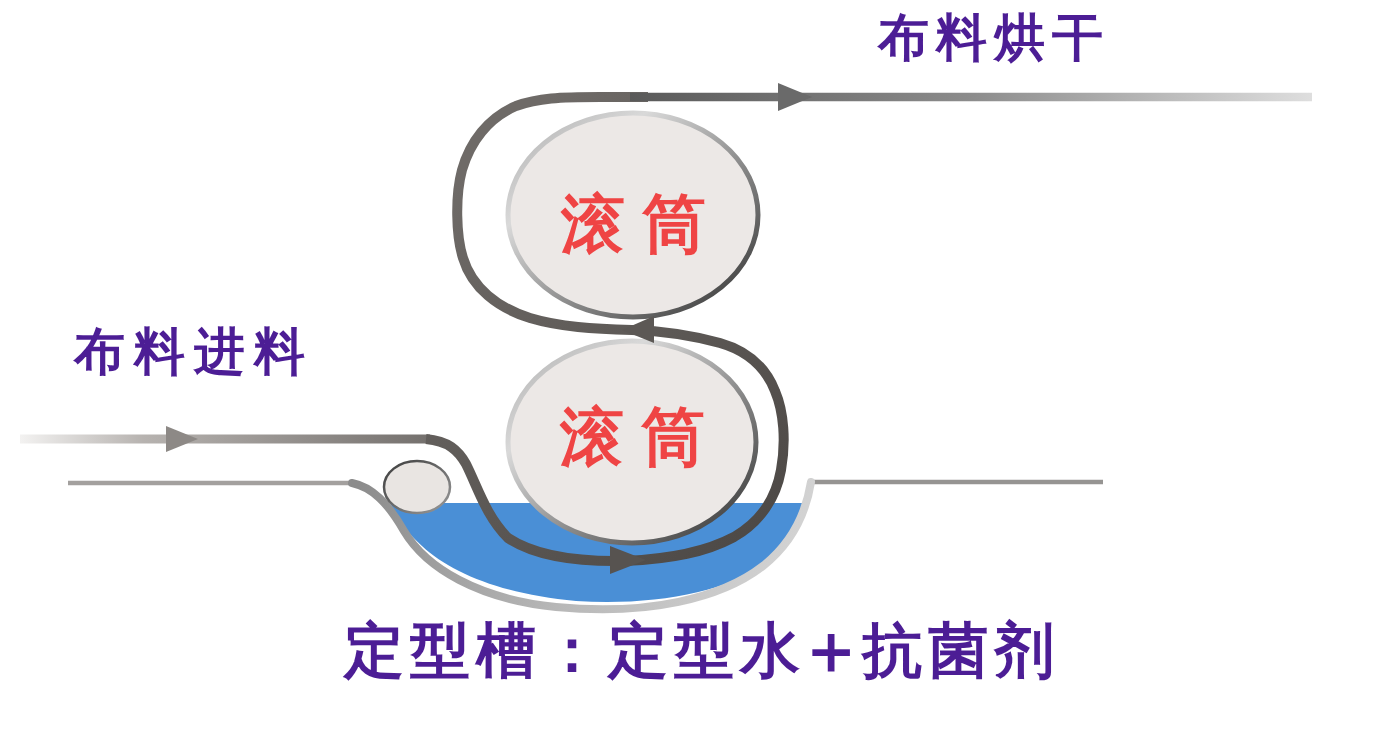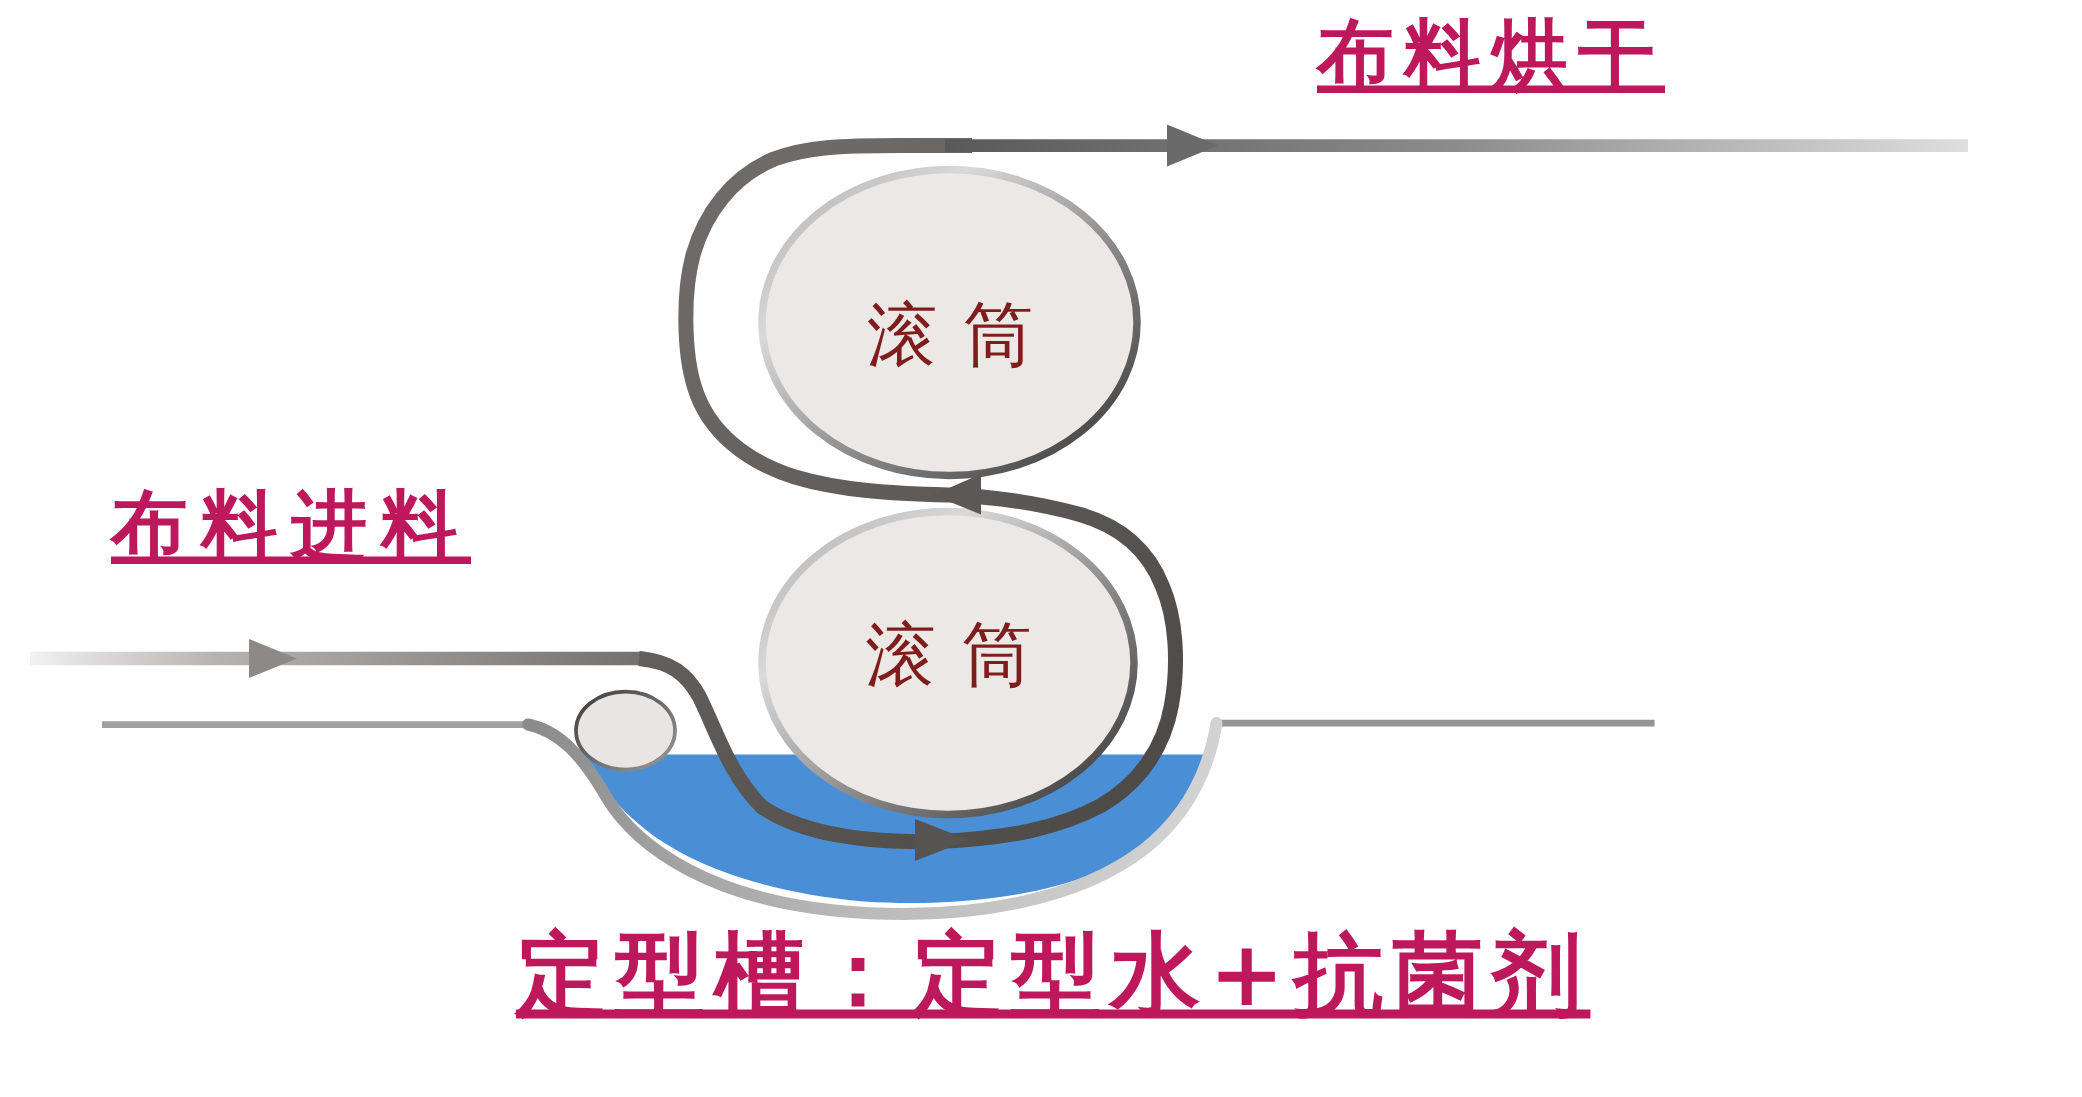--- a/index.html
+++ b/index.html
@@ -7,35 +7,34 @@
     position: relative;
     width: 1388px;
     height: 731px;
     background: #ffffff;
     overflow: hidden;
     font-family: "DejaVu Serif", "Liberation Serif", serif;
   }
   .stage svg { position: absolute; left: 0; top: 0; }
   .label {
     position: absolute;
-    color: #be185d;
+    color: #4c1d95;
     font-weight: 600;
     white-space: nowrap;
     line-height: 1;
     user-select: none;
-    text-decoration: underline;
   }
   .label-feed  { left: 74px;  top: 326px; font-size: 51px; letter-spacing: 9px; }
   .label-dry   { left: 878px; top: 12px;  font-size: 51px; letter-spacing: 7px; }
   .label-tank  { left: 344px; top: 620px; font-size: 60px; letter-spacing: 6px; }
   .roller-label {
     position: absolute;
-    color: #7f1d1d;
-    font-weight: 400;
-    font-size: 47px;
+    color: #ef4444;
+    font-weight: 700;
+    font-size: 64px;
     letter-spacing: 17px;
     line-height: 1;
     transform: translate(-50%, -50%);
     white-space: nowrap;
   }
   .roller-label-top    { left: 642px; top: 224px; }
   .roller-label-bottom { left: 641px; top: 437px; }
 </style>
 </head>
 <body>

